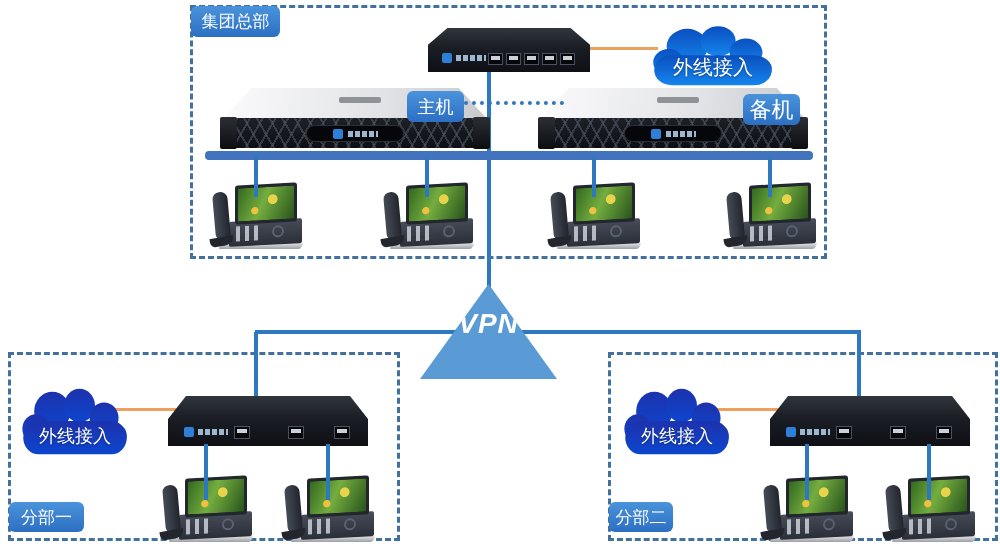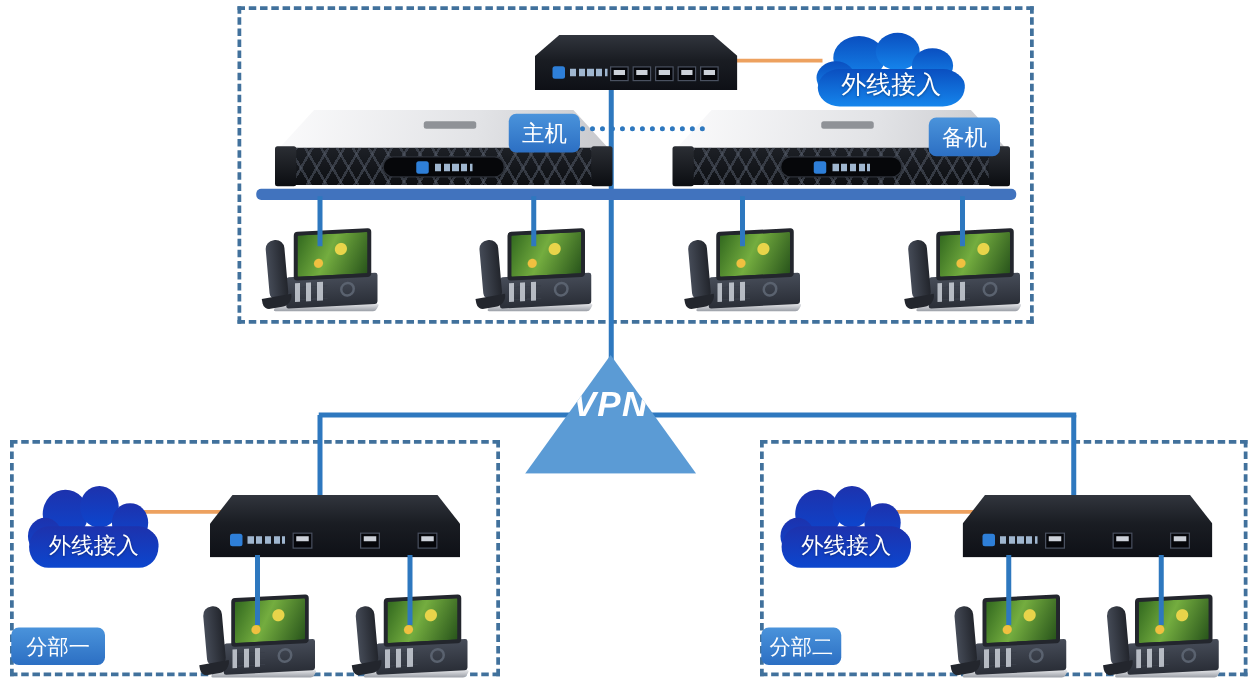--- a/index.html
+++ b/index.html
@@ -90,20 +90,21 @@
              display:flex; align-items:center; justify-content:center; }
   .vpn-tri span { color:#fff; font-weight:bold; font-style:italic; font-size:28px; line-height:1;
                   padding-bottom:15px; letter-spacing:1px; }
 </style>
 </head>
 <body>
 
 <div id="stage">
 
   <div class="region" style="left:190px;top:5px;width:637px;height:254px;"></div>
+  <div class="badge" style="left:191px;top:6px;width:89px;height:31px;">集团总部</div>
 
   <div class="vline" style="left:487px;top:70px;height:83px;"></div>
   <div class="oline" style="left:580px;top:47px;width:78px;"></div>
   <div class="dotline" style="left:464px;top:101px;width:100px;"></div>
   <div class="busbar" style="left:205px;top:151px;width:608px;"></div>
   <div class="vline overline" style="left:254px;top:157px;height:40px;"></div>
   <div class="vline overline" style="left:425px;top:157px;height:40px;"></div>
   <div class="vline overline" style="left:592px;top:157px;height:40px;"></div>
   <div class="vline overline" style="left:768px;top:157px;height:40px;"></div>
 
@@ -166,21 +167,21 @@
     <div class="sv-slot"></div>
     <div class="sv-front"></div>
     <div class="sv-ear l"></div>
     <div class="sv-ear r"></div>
     <div class="sv-pill">
       <i class="logo-mark"></i>
       <i class="logo-text"></i>
     </div>
   </div>
   <div class="badge" style="left:407px;top:91px;width:57px;height:31px;font-size:18px;">主机</div>
-  <div class="badge" style="left:743px;top:94px;width:57px;height:31px;font-size:18px;">备机</div>
+  <div class="badge" style="left:743px;top:94px;width:57px;height:31px;font-size:22px;">备机</div>
 
   <div class="phone" style="left:210px;top:183px;">
     <div class="ph-base"></div>
     <div class="ph-body">
         <i class="ph-keys"></i>
         <i class="ph-nav"></i>
       </div>
     <div class="ph-screen">
         <i></i>
       </div>

